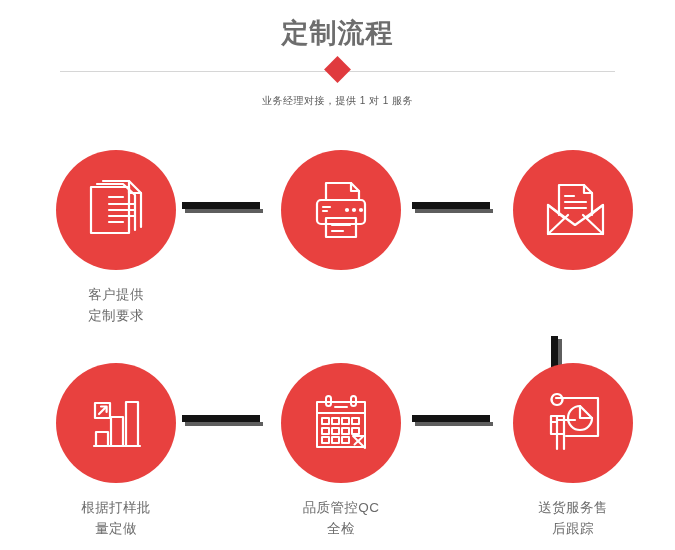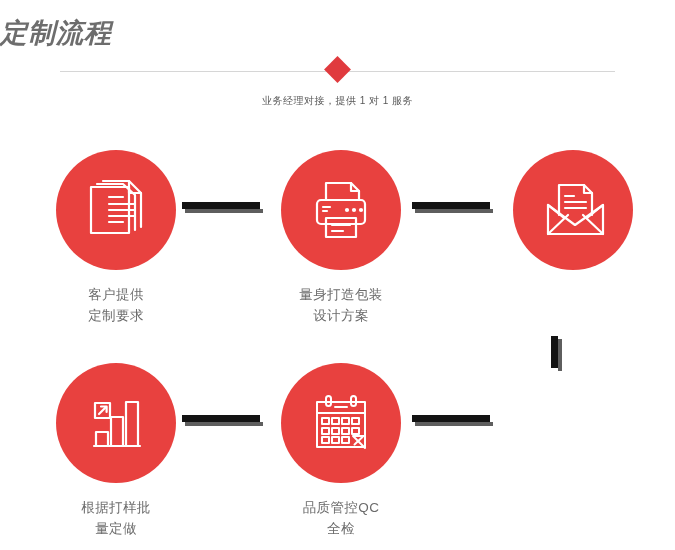--- a/index.html
+++ b/index.html
@@ -21,26 +21,26 @@
     left: 0;
     top: 0;
     width: 675px;
     height: 130px;
   }
   .page-title {
     position: absolute;
     left: 0;
     top: 16px;
     width: 675px;
+    text-align: center;
     font-size: 27px;
     font-weight: bold;
     color: #6d6d6d;
     letter-spacing: 1px;
     line-height: 34px;
-    font-style: italic;
   }
   .divider-line {
     position: absolute;
     left: 60px;
     top: 71px;
     width: 555px;
     height: 1px;
     background: #d6d6d6;
   }
   .divider-diamond {
@@ -196,22 +196,20 @@
           <path d="M15 34 H19"></path>
           <circle cx="39" cy="33" r="2.1" fill="#ffffff" stroke="none"></circle>
           <circle cx="46" cy="33" r="2.1" fill="#ffffff" stroke="none"></circle>
           <circle cx="53" cy="33" r="2.1" fill="#ffffff" stroke="none"></circle>
           <path d="M18 41 H48 V60 H18 Z"></path>
           <path d="M24 48 H42"></path>
           <path d="M24 54 H35"></path>
         </svg>
       </span>
     </div>
-    <div class="step-label">量身打造包装
-设计方案</div>
   </div>
 
   <div class="conn-h conn-h-2">
     <div class="bar-main"></div>
     <div class="bar-shadow"></div>
   </div>
 
   <div class="step step-3">
     <div class="circle">
       <span>
@@ -290,14 +288,34 @@
     </div>
     <div class="step-label">品质管控QC
 全检</div>
   </div>
 
   <div class="conn-h conn-h-2">
     <div class="bar-main"></div>
     <div class="bar-shadow"></div>
   </div>
 
+  <div class="step step-3">
+    <div class="circle">
+      <span>
+        <svg width="62" height="62" viewBox="0 0 62 62" fill="none" stroke="#ffffff" stroke-width="2.2" stroke-linejoin="round" stroke-linecap="round">
+          <path d="M14 6 H56 V44 H24"></path>
+          <path d="M38 14 A12 12 0 1 0 50 26 Z"></path>
+          <path d="M38 14 V26 H50"></path>
+          <path d="M15 13 a5.5 5.5 0 1 1 0.01 0 Z"></path>
+          <path d="M15 24 V42"></path>
+          <path d="M15 57 V42"></path>
+          <path d="M22 57 V42"></path>
+          <path d="M9 30 H15"></path>
+          <path d="M15 28 H33"></path>
+          <path d="M9 24 H22 V42 H9 Z" stroke-linejoin="round"></path>
+        </svg>
+      </span>
+    </div>
+    <div class="step-label">送货服务售
+后跟踪</div>
+  </div>
 
 </div>
 
 </body></html>

